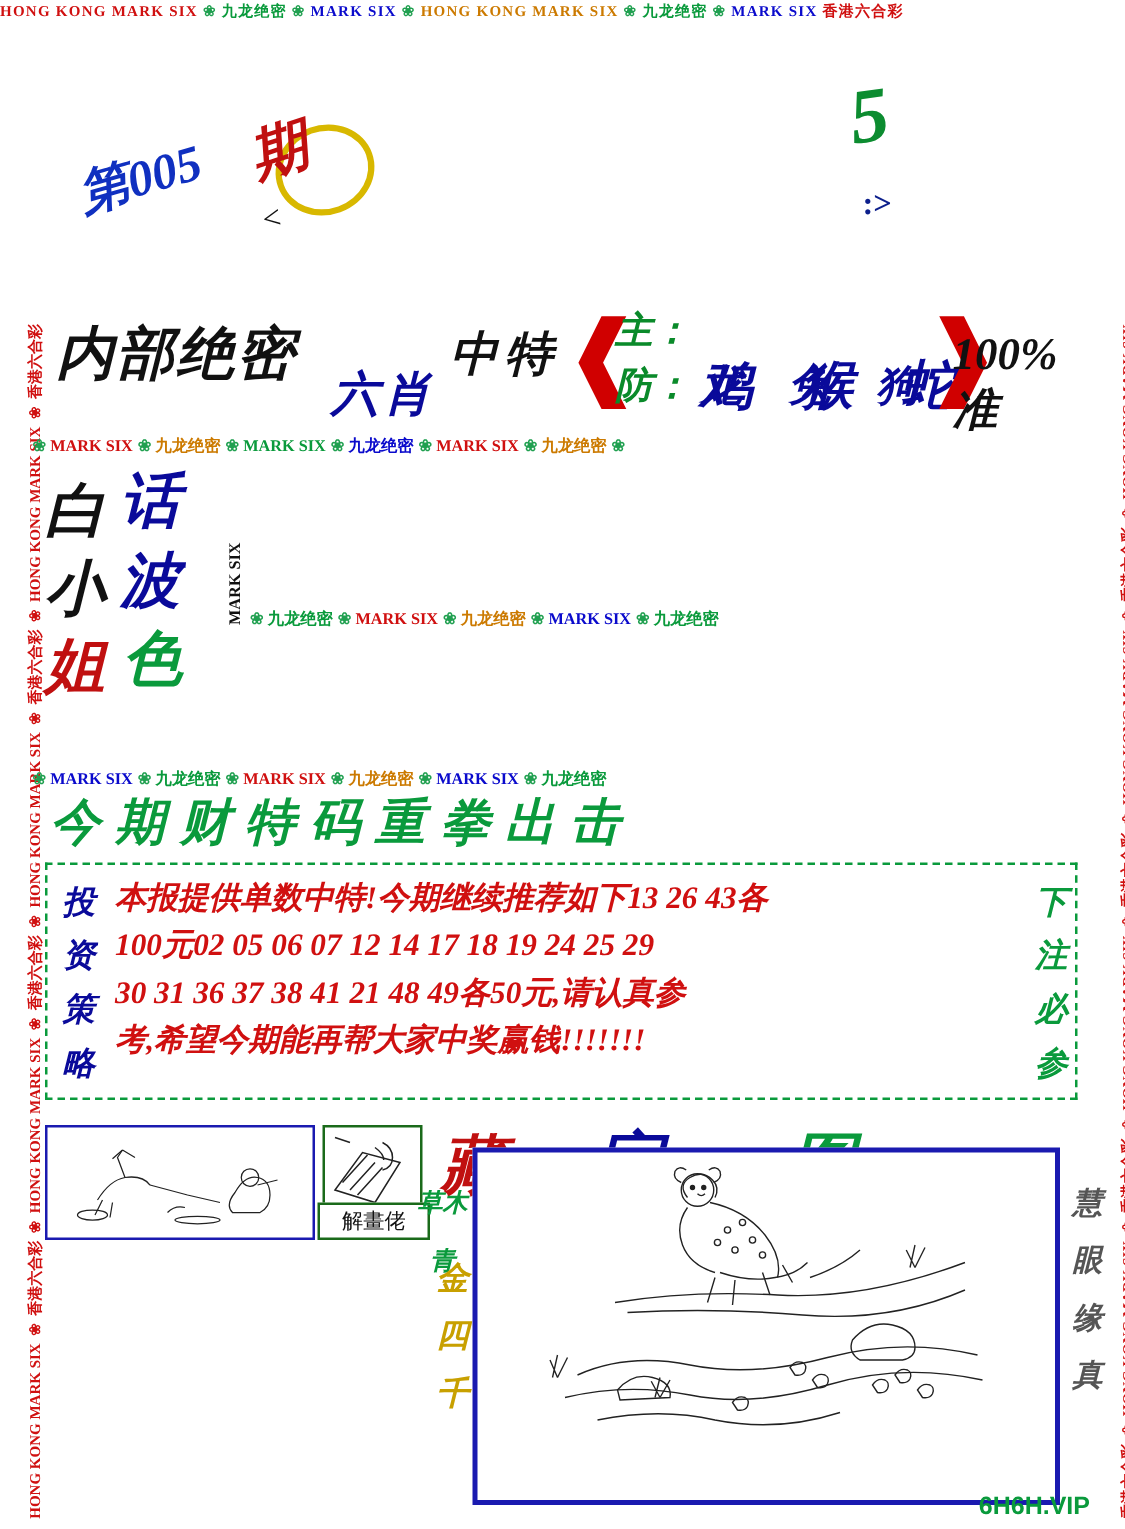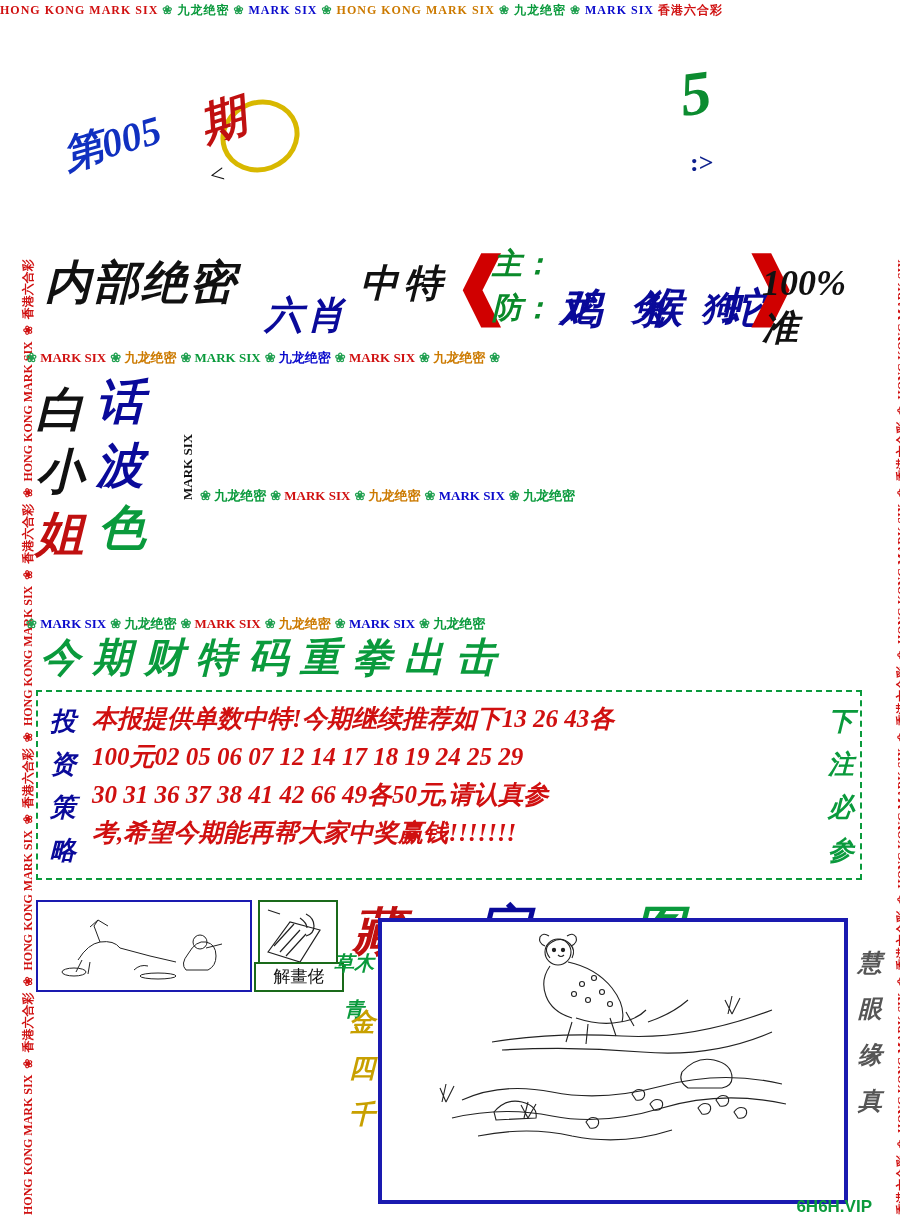--- a/index.html
+++ b/index.html
@@ -233,21 +233,21 @@
     font-size:26px;color:#c8a000;font-weight:bold;font-style:italic;
     line-height:46px;text-align:center;
   }
   .vcol-right{
     position:absolute;left:848px;top:940px;width:44px;
     font-size:24px;color:#555;font-weight:bold;font-style:italic;
     line-height:46px;text-align:center;
   }
   .watermark{
     position:absolute;right:28px;bottom:6px;
-    font-size:17px;font-weight:bold;color:#0a9a3c;
+    font-size:20px;font-weight:bold;color:#0a9a3c;
     font-family:"Liberation Sans",sans-serif;
   }
   svg{display:block;}
 </style>
 </head>
 <body>
 
 <div class="page">
 
   <div class="border-strip bt">
@@ -393,21 +393,21 @@
   <div class="greenline">
     <span class="t">今期财特码重拳出击</span>
   </div>
 
   <div class="recbox"></div>
   <div class="rec-left">投资策略</div>
   <div class="rec-right">下注必参</div>
   <div class="rec-body">
     <div>本报提供单数中特!今期继续推荐如下13 26 43各</div>
     <div>100元02 05 06 07 12 14 17 18 19 24 25 29</div>
-    <div>30 31 36 37 38 41 42 66 49各50元,请认真参</div>
+    <div>30 31 36 37 38 41 21 48 49各50元,请认真参</div>
     <div>考,希望今期能再帮大家中奖赢钱!!!!!!!</div>
   </div>
 
   <div class="pic1">
     <svg width="208" height="84" viewBox="0 0 208 84">
       <g stroke="#222" stroke-width="1" fill="none">
         <path d="M40 58 q10 -16 22 -18 q14 -2 20 6"></path>
         <path d="M62 40 l-6 -16 l4 -6"></path>
         <path d="M60 18 l10 6 M60 18 l-8 7"></path>
         <path d="M82 46 l30 8 l26 6"></path>

